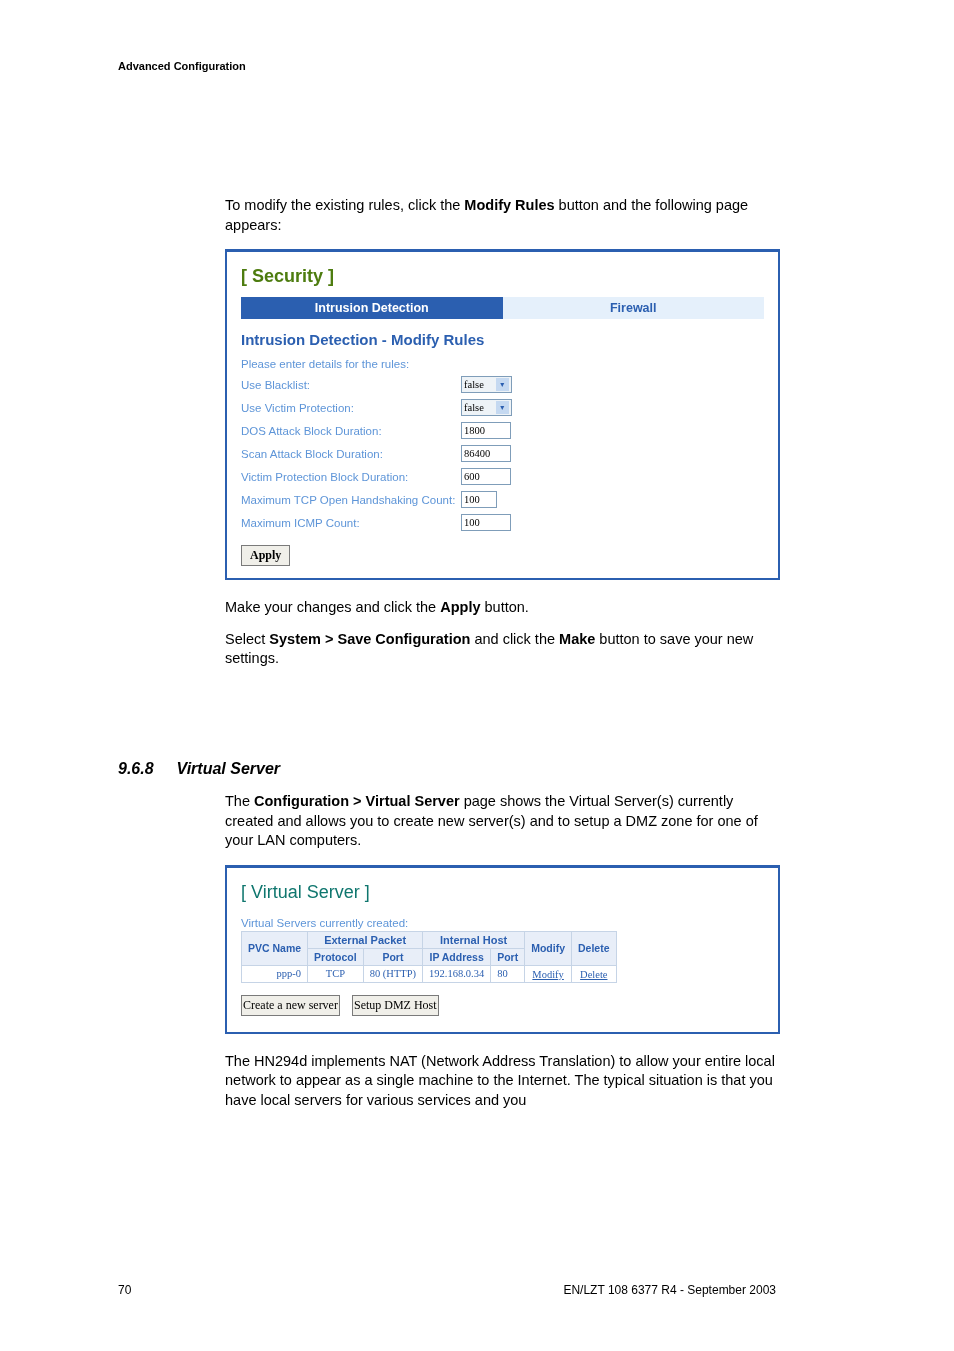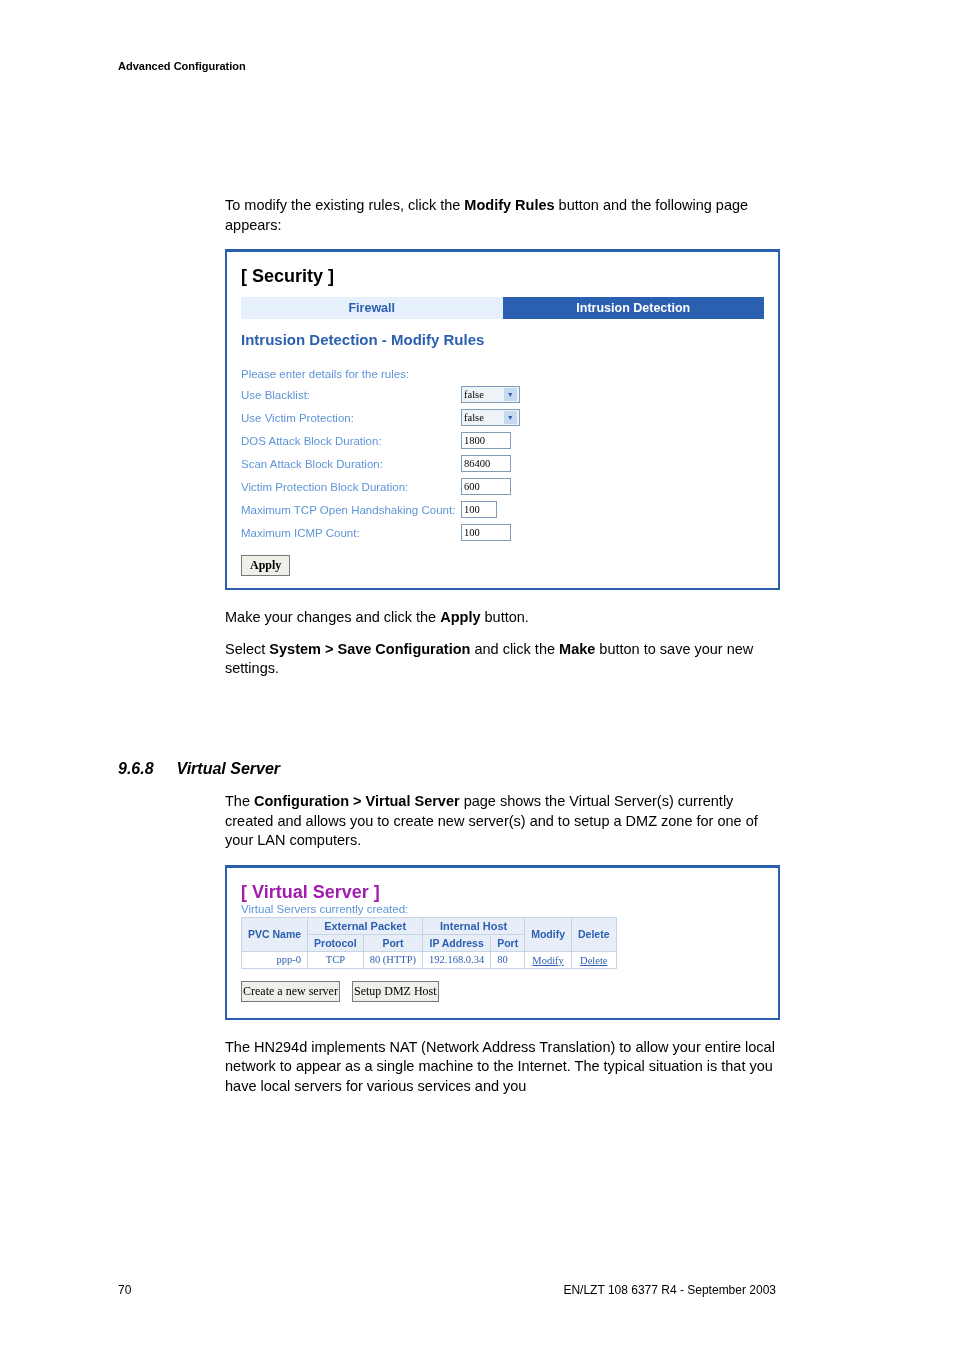--- a/index.html
+++ b/index.html
@@ -35,21 +35,21 @@
   .shot {
     border-top: 3px solid #2b5fb0;
     border-right: 2px solid #2b5fb0;
     border-bottom: 2px solid #2b5fb0;
     border-left: 2px solid #2b5fb0;
     background: #fff;
     padding: 14px 14px 12px 14px;
     margin: 14px 0 18px 0;
   }
   .sec-title {
-    color: #000000;
+    color: #4d7c0f;
     font-weight: bold;
     font-size: 18px;
     margin-bottom: 10px;
   }
   .tab-row {
     display: flex;
     width: 100%;
     height: 22px;
     font-size: 12.5px;
     font-weight: bold;
@@ -64,21 +64,21 @@
     color: #2b5fb0;
   }
   .tab-inactive {
     background: #2b5fb0;
     color: #fff;
   }
   .sub-heading {
     color: #2b5fb0;
     font-weight: bold;
     font-size: 15px;
-    margin: 12px 0 20px 0;
+    margin: 12px 0 10px 0;
   }
   .form-row {
     display: flex;
     font-size: 11.5px;
     color: #5e95d8;
     margin-bottom: 6px;
     align-items: center;
   }
   .form-label {
     width: 220px;
@@ -88,21 +88,21 @@
     font-size: 10.5px;
     border: 1px solid #7f9db9;
     height: 17px;
     padding: 0 2px;
     color: #000;
   }
   .tiny-select {
     background: #eef3f7;
     display: inline-flex;
     align-items: center;
-    gap: 20px;
+    gap: 12px;
   }
   .tiny-select .dd {
     background: #c5d9f1;
     width: 13px; height: 13px;
     font-size: 8px; line-height: 13px; text-align: center;
     color: #2b5fb0;
   }
   .tiny-input {
     width: 50px;
     background: #fff;
@@ -132,23 +132,24 @@
 
   .content-968 {
     position: absolute;
     top: 792px;
     left: 225px;
     width: 555px;
   }
 
   
   .vs-title {
-    color: #a21caf;
-    font-weight: bold;
+    color: #0f766e;
+    font-weight: normal;
     font-size: 18px;
+    margin-bottom: 14px;
   }
   .vs-caption {
     color: #5e95d8;
     font-size: 11.5px;
     margin-bottom: 2px;
   }
   .vs-table {
     border-collapse: collapse;
     font-size: 10.5px;
   }
@@ -195,22 +196,22 @@
 <div class="page-header">Advanced Configuration</div>
 
 <div class="content-area">
   <p class="body-text">
     <span>To modify the existing rules, click the </span><span class="bold">Modify Rules</span><span> button and the following page appears:</span>
   </p>
 
   <div class="shot">
     <div class="sec-title">[ Security ]</div>
     <div class="tab-row">
+      <div class="tab tab-inactive">Intrusion Detection</div>
       <div class="tab tab-active">Firewall</div>
-      <div class="tab tab-inactive">Intrusion Detection</div>
     </div>
     <div class="sub-heading">Intrusion Detection - Modify Rules</div>
     <div class="form-row">
         <span class="form-label">Please enter details for the rules:</span>
       </div>
 
     <div class="form-row">
       <span class="form-label">Use Blacklist:</span>
       <span class="tiny-select">
           <span>false</span>

